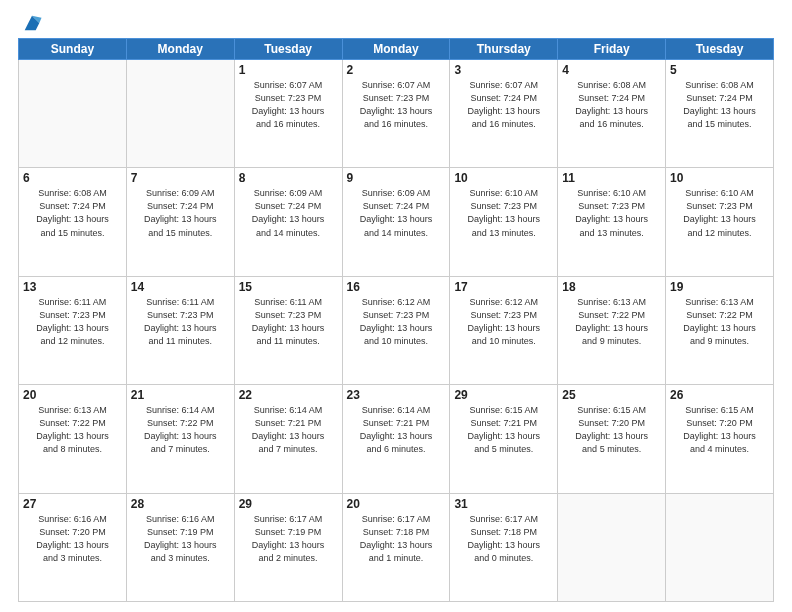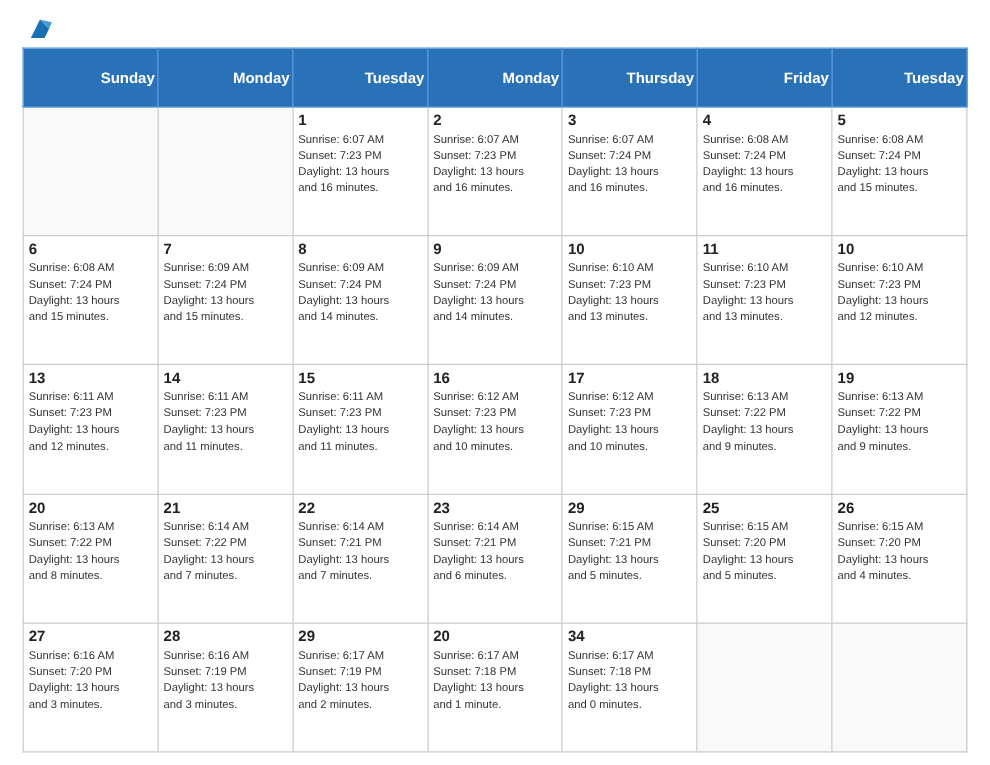--- a/index.html
+++ b/index.html
@@ -68,22 +68,22 @@
       border: 1px solid #ccc;
       border-collapse: collapse;
       width: 100%;
       table-layout: fixed;
     }
     .calendar th {
       background: #2a72b8;
       color: #fff;
       font-size: 12px;
       font-weight: bold;
-      text-align: right;
-      padding: 16px 2px;
+      text-align: center;
+      padding: 3px 2px;
       border: 1px solid #4a90d9;
     }
     .calendar td {
       border: 1px solid #ccc;
       vertical-align: top;
       padding: 3px 4px;
       font-size: 9.5px;
       color: #333;
       background: #fff;
       height: 82px;
@@ -99,20 +99,21 @@
       font-size: 12px;
       font-weight: bold;
       color: #222;
       margin-bottom: 2px;
       display: block;
     }
     .day-info {
       font-size: 9px;
       color: #333;
       line-height: 1.45;
+      text-align: center;
     }
   </style>
 </head>
 <body>
 
 <div class="page">
   <div class="header">
     <div class="logo">
       <div class="logo-text">
         <span class="logo-general"></span>
@@ -357,21 +358,21 @@
 and 2 minutes.</div>
           </td>
           <td>
             <span class="day-number">20</span>
             <div class="day-info" style="white-space: pre-line;">Sunrise: 6:17 AM
 Sunset: 7:18 PM
 Daylight: 13 hours
 and 1 minute.</div>
           </td>
           <td>
-            <span class="day-number">34</span>
+            <span class="day-number">31</span>
             <div class="day-info" style="white-space: pre-line;">Sunrise: 6:17 AM
 Sunset: 7:18 PM
 Daylight: 13 hours
 and 0 minutes.</div>
           </td>
           <td class="empty"></td>
           <td class="empty"></td>
         </tr>
       </tbody>
   </table>

